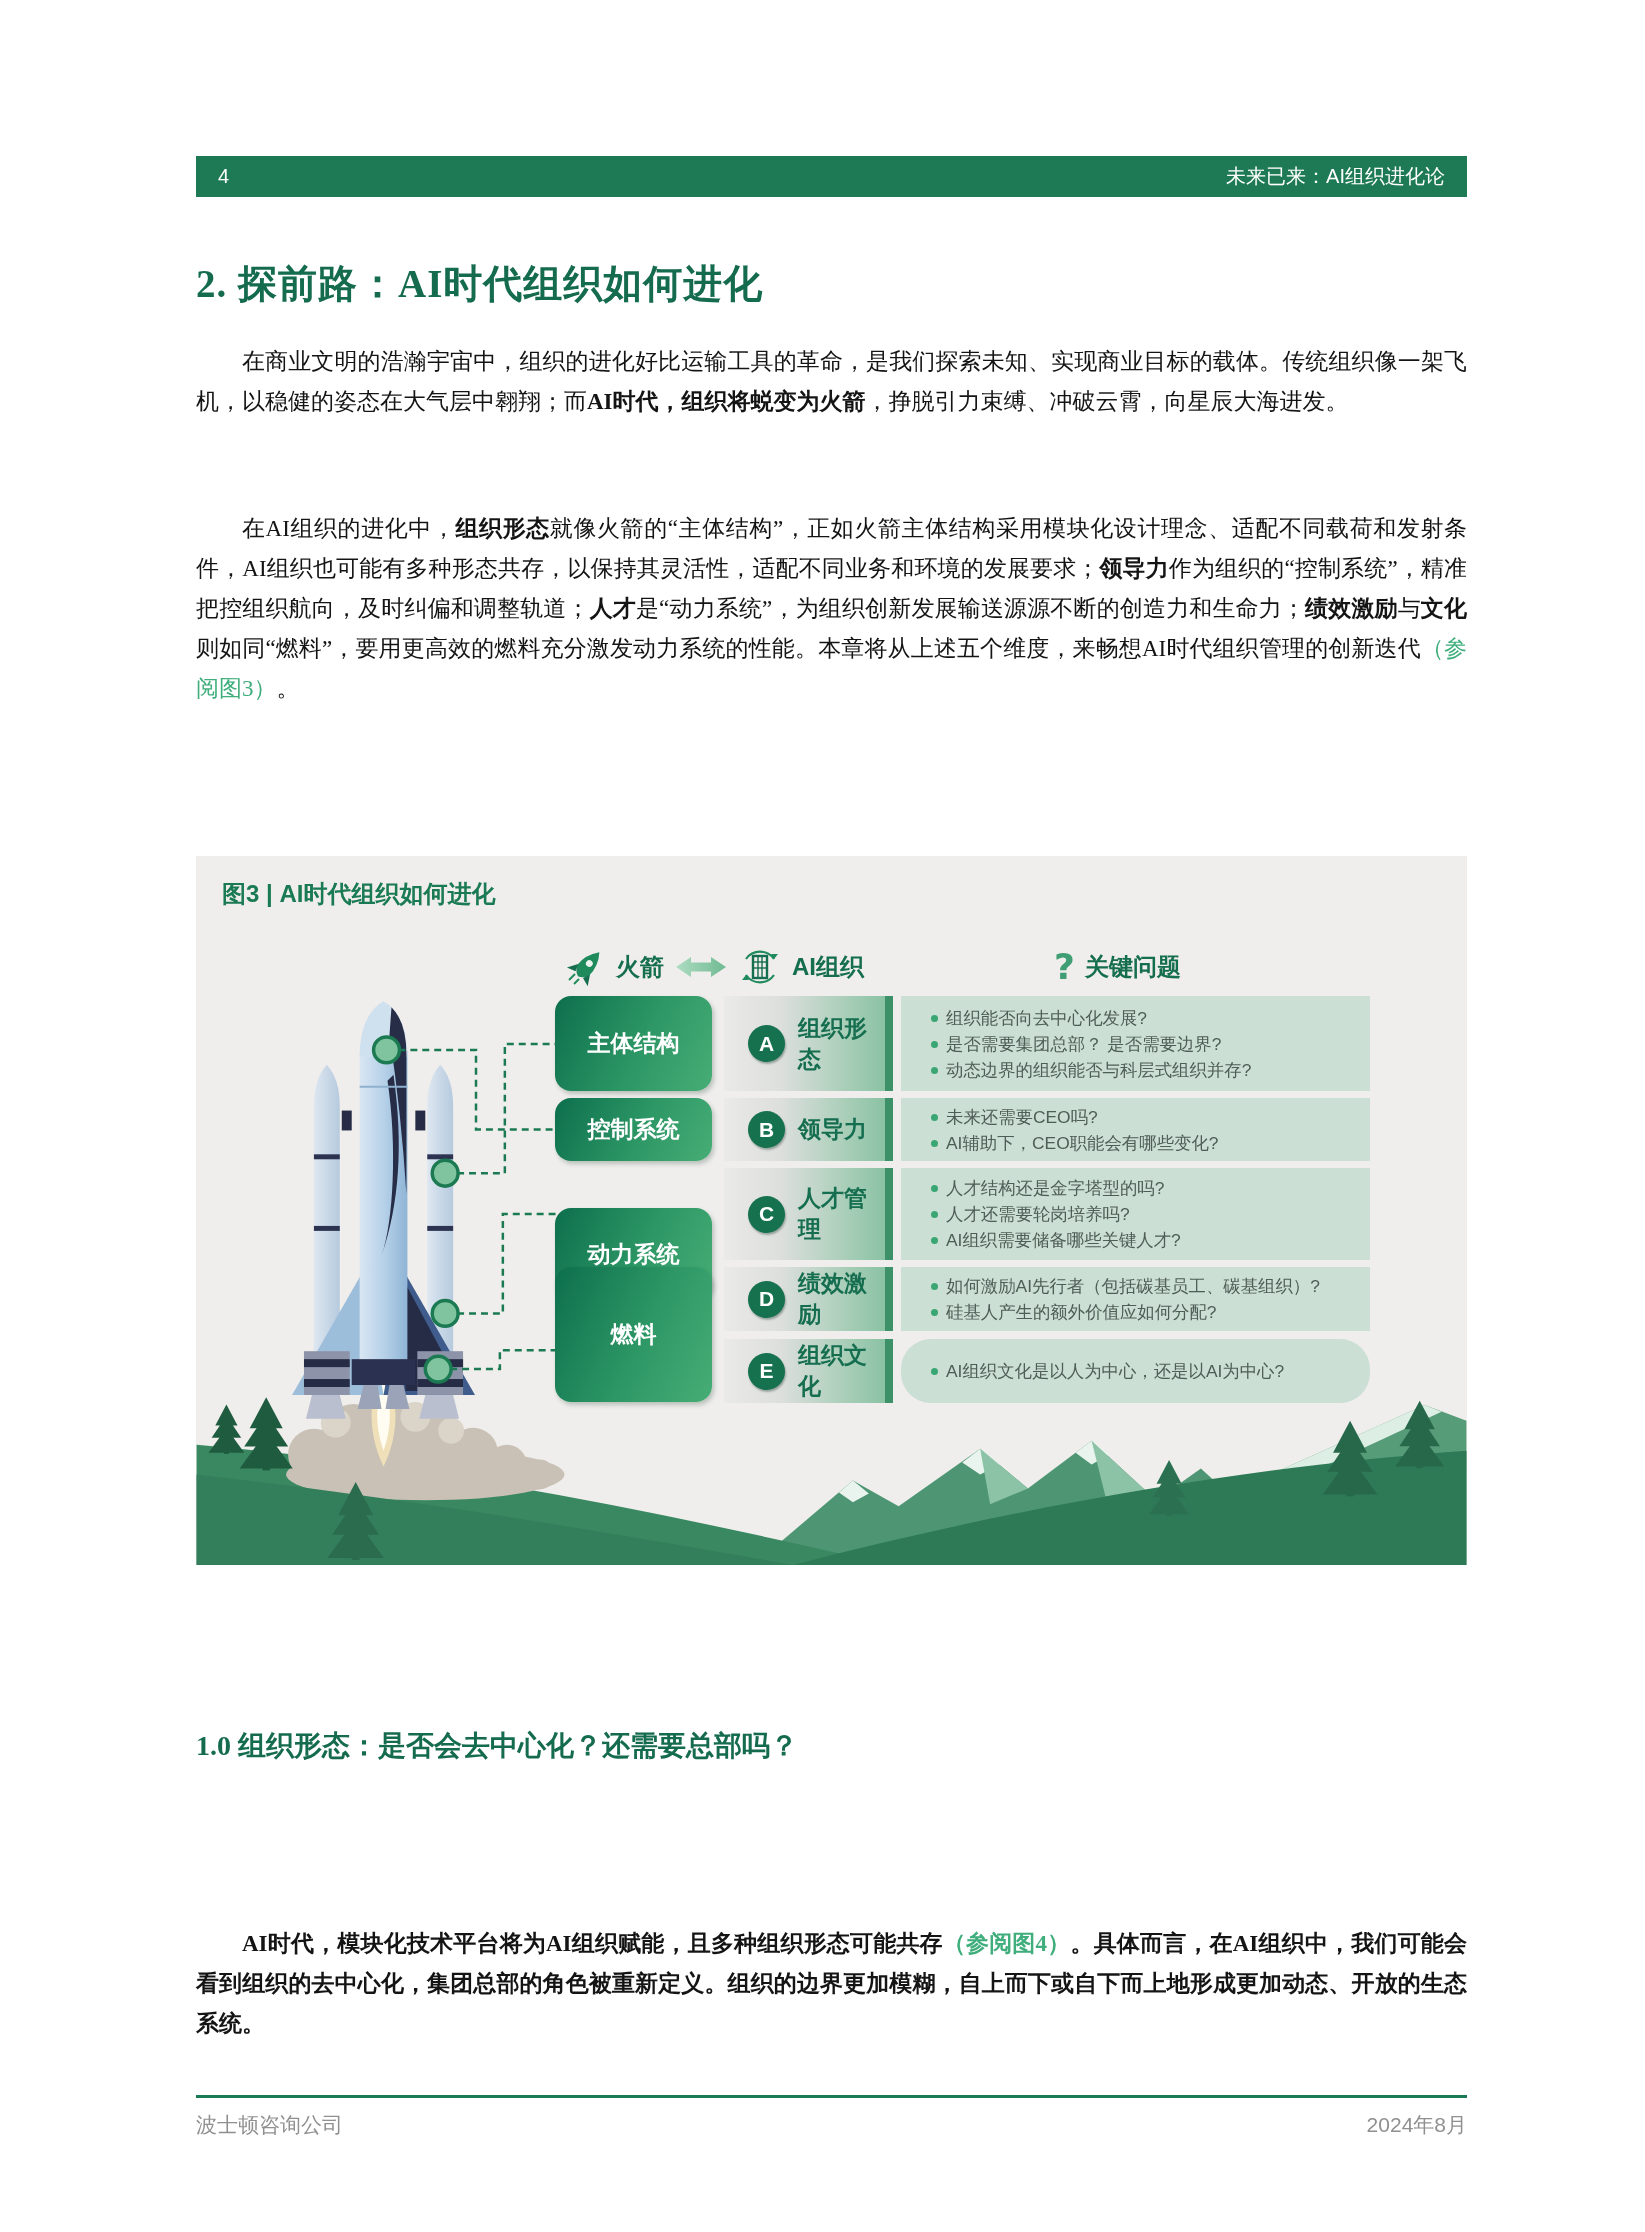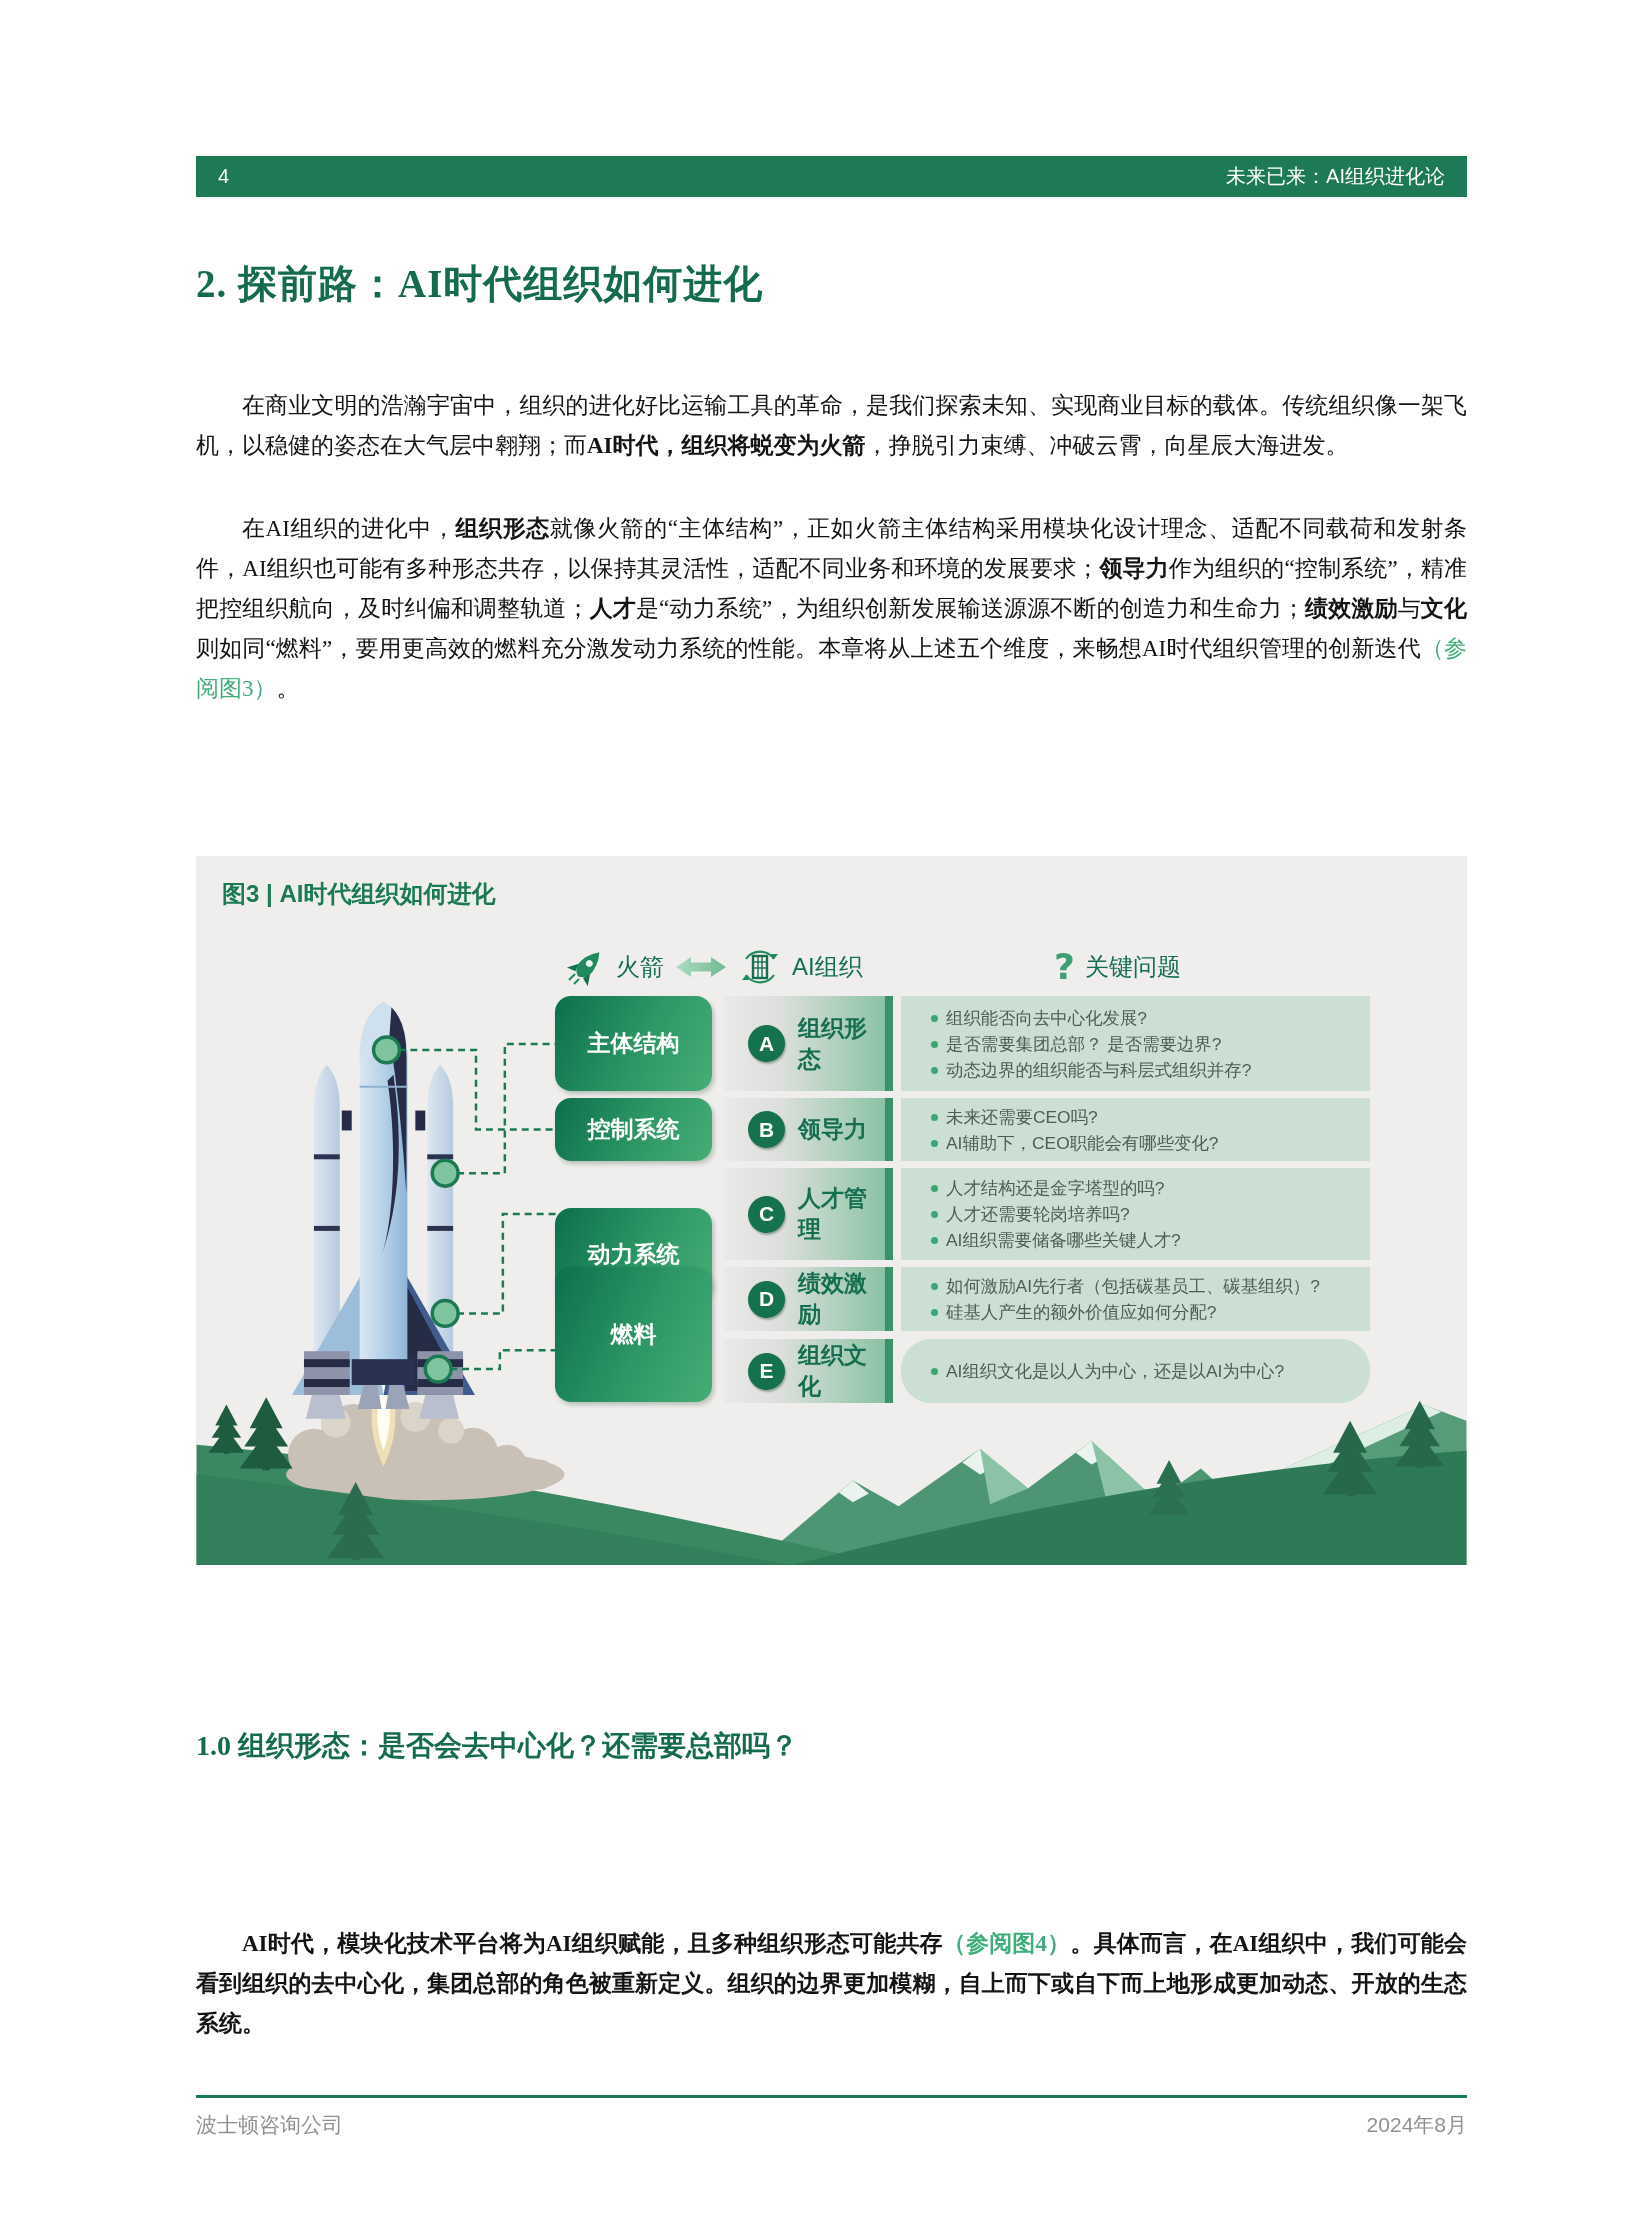--- a/index.html
+++ b/index.html
@@ -10,34 +10,34 @@
           color:#ffffff;display:flex;justify-content:space-between;align-items:center;
           padding:0 22px;box-sizing:border-box;font-family:"Liberation Sans","DejaVu Sans",sans-serif;
           font-size:20px;}
   
   .h1{position:absolute;left:196px;top:257px;width:1271px;color:#156b4e;font-size:39px;
       font-weight:bold;letter-spacing:1px;}
   .h2{position:absolute;left:196px;top:1727px;width:1271px;color:#156b4e;font-size:28px;
       font-weight:bold;}
   .body-para{position:absolute;left:196px;width:1271px;margin:0;font-size:23px;line-height:40px;
       color:#141414;text-align:justify;text-indent:2em;}
-  #para1{top:342px;margin-top:44px;}
+  #para1{top:342px;}
   #para2{top:509px;}
   #para3{top:1924px;font-weight:bold;}
   .seg-b{font-weight:bold;}
   .seg-g{color:#3fae7c;}
   
   .figure{position:absolute;left:196px;top:856px;width:1271px;height:709px;background:#efeeec;
           font-family:"Liberation Sans","DejaVu Sans",sans-serif;}
   .fig-title{position:absolute;left:26px;top:22px;font-size:24px;font-weight:bold;color:#1a7a53;text-align:center;}
   .scene{position:absolute;left:0;top:0;width:1271px;height:709px;}
   .legend{position:absolute;top:88px;height:46px;display:flex;align-items:center;gap:10px;}
   #legend-left{left:370px;}
   #legend-right{left:858px;}
-  .legend-label{font-size:24px;font-weight:normal;color:#156e4f;}
+  .legend-label{font-size:24px;font-weight:bold;color:#156e4f;}
   .qmark{font-family:"DejaVu Sans",sans-serif;font-size:36px;font-weight:bold;color:#3f9e73;
          line-height:1;}
   
   .left-box{position:absolute;left:359px;width:157px;border-radius:16px;
             background:linear-gradient(115deg,#0d6f4d 0%,#2d9765 55%,#47ad76 100%);
             display:flex;align-items:center;justify-content:center;
             box-shadow:2px 3px 4px rgba(30,60,45,.25);text-align:center;}
   .left-box span{color:#ffffff;font-size:23px;font-weight:bold;}
   .mid-box{position:absolute;left:528px;width:169px;box-sizing:border-box;
            background:linear-gradient(90deg,#eaeae8 0%,#dddfdd 35%,#a6cdb6 78%,#8ac2a4 100%);

